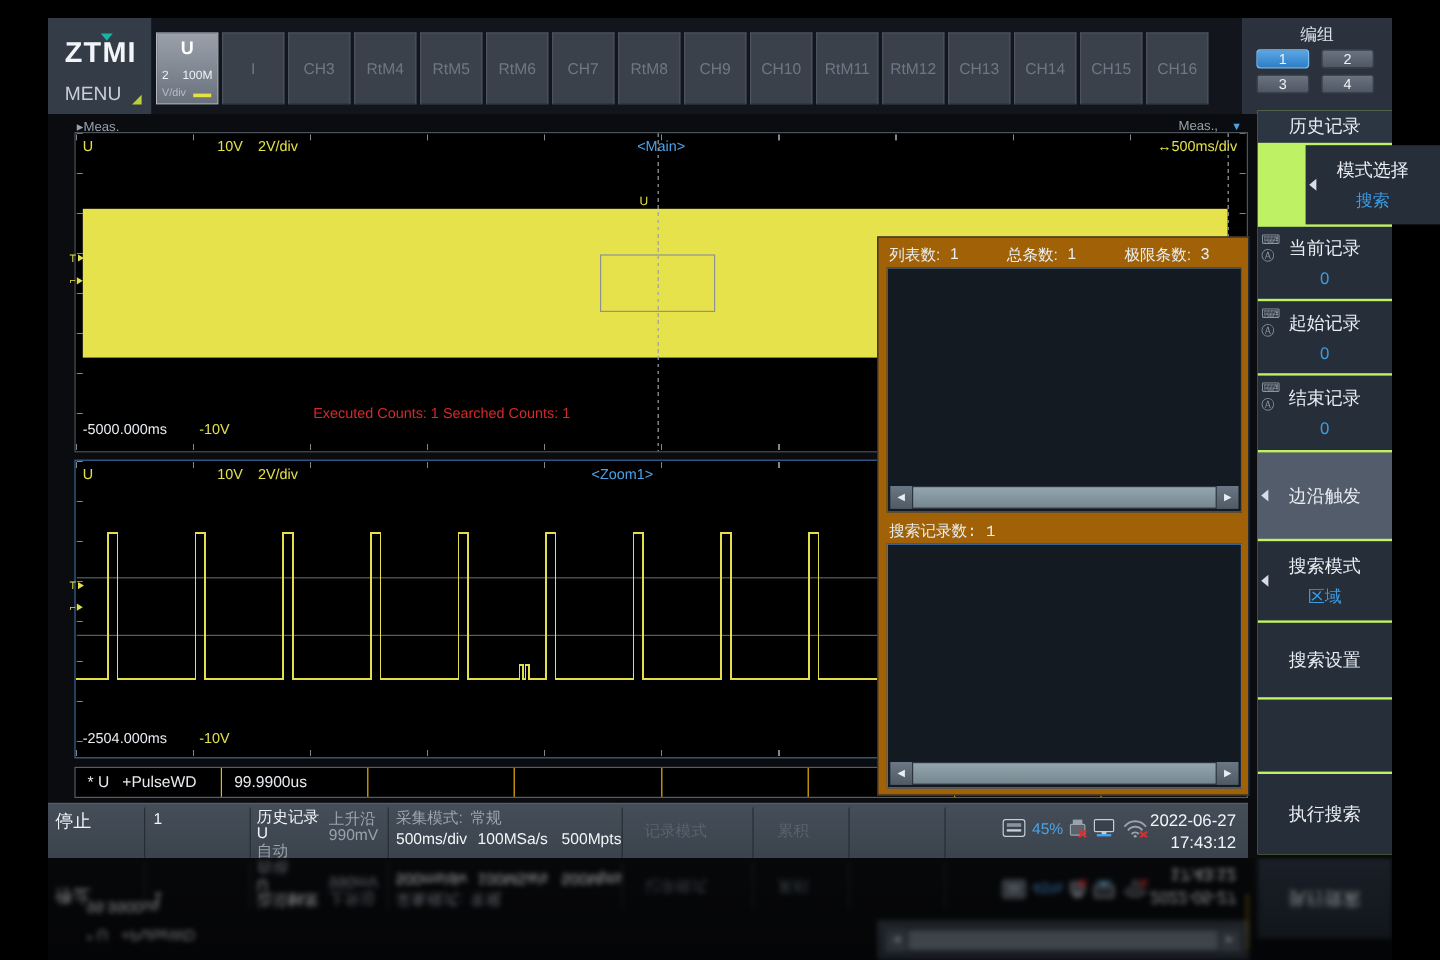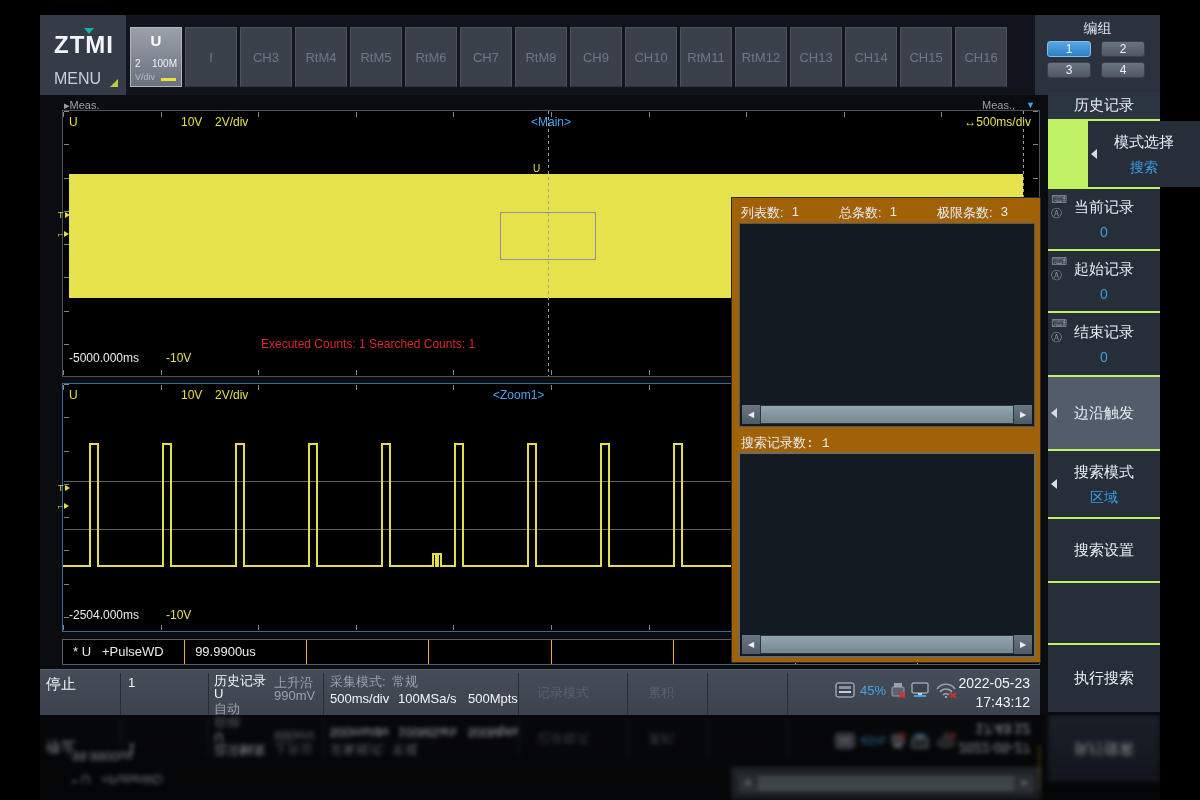--- a/index.html
+++ b/index.html
@@ -331,21 +331,21 @@
           <rect x="7" y="11" width="4" height="2" fill="#c7ced6"></rect>
           <rect x="3" y="13" width="12" height="2" fill="#4aa3e8"></rect>
         </svg>
       <svg width="22" height="16">
           <path d="M2 7 A11 11 0 0 1 20 7 M5 10 A7.5 7.5 0 0 1 17 10 M8 13 A4 4 0 0 1 14 13" fill="none" stroke="#9aa2ac" stroke-width="1.6"></path>
           <circle cx="11" cy="15" r="1.3" fill="#9aa2ac"></circle>
           <path d="M15 11 L21 16 M21 11 L15 16" stroke="#d43030" stroke-width="1.8"></path>
         </svg>
     </div>
     <div id="st-date">
-      <div>2022-05-23</div>
+      <div>2022-06-27</div>
       <div>17:43:12</div>
     </div>
   </div>
 </div>
 
 <div id="reflection">
   <div id="reflection-inner">
     <div id="refl-dialog-strip"></div>
   <div style="position: absolute; inset: 39px auto auto 0px; width: 1000px; height: 46px;">
     <div class="st-div" style="left:80px;"></div>

